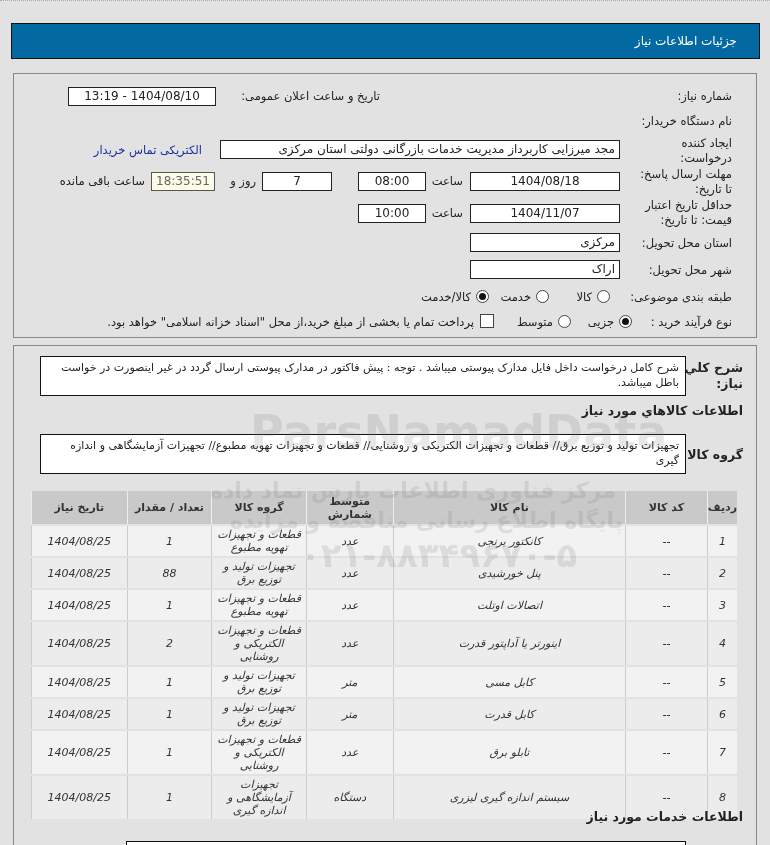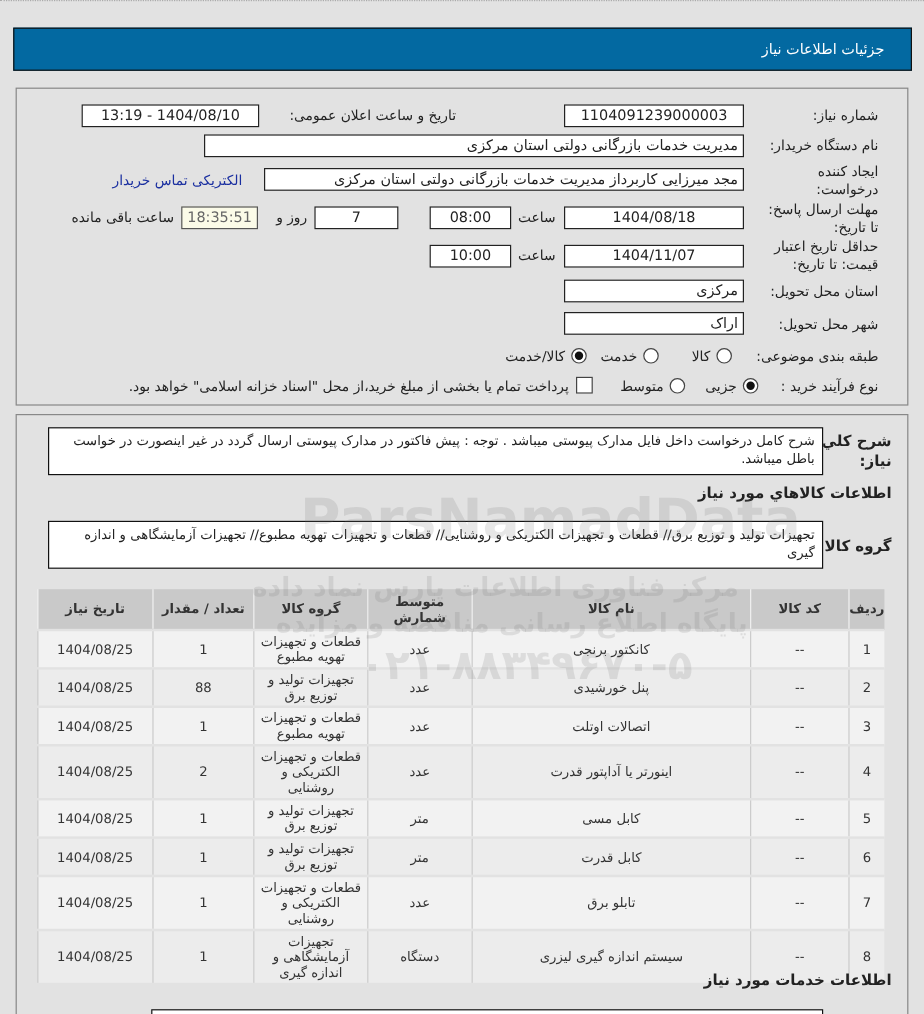--- a/index.html
+++ b/index.html
@@ -51,46 +51,44 @@
   table.items {
     position: absolute; left: 17px; top: 145px; width: 706px;
     border-collapse: collapse; font-size: 11px;
   }
   table.items th {
     background: #c9c9c9; font-weight: bold; height: 34px; color: #333;
     border-left: 1px solid #eee; font-size: 11px;
   }
   table.items td {
     background: #f2f2f2; border-top: 2px solid #e2e2e2; border-left: 1px solid #ccc;
-    text-align: center; padding: 2px 3px; line-height: 13px; color: #333;
+    text-align: center; padding: 2px 3px; line-height: 13px; color: #333; font-style: italic;
   }
   table.items tr:nth-child(even) td { background: #ececec; }
   .watermark {
     position: absolute; pointer-events: none; color: rgba(120,120,120,0.18);
     font-weight: bold; white-space: nowrap;
   }
 </style>
 </head>
 <body>
 
 <div class="topline"></div>
 
 <div class="header-bar">
   <span>جزئیات اطلاعات نیاز</span>
 </div>
 
 <div class="panel panel1">
 
   <span class="lbl" style="right:24px; top:15px;">شماره نیاز:</span>
-  <div class="box center" style="right:136px; top:13px; width:150px;">1104091239000003</div>
   <span class="lbl" style="right:376px; top:15px;">تاریخ و ساعت اعلان عمومی:</span>
   <div class="box center" style="right:540px; top:13px; width:148px;">1404/08/10 - 13:19</div>
 
   <span class="lbl" style="right:24px; top:40px;">نام دستگاه خریدار:</span>
-  <div class="box right" style="right:136px; top:38px; width:450px;">مدیریت خدمات بازرگانی دولتی استان مرکزی</div>
 
   <span class="lbl" style="right:24px; top:62px;">ایجاد کننده</span>
   <span class="lbl" style="right:24px; top:77px;">درخواست:</span>
   <div class="box right" style="right:136px; top:66px; width:400px;">مجد میرزایی کاربرداز مدیریت خدمات بازرگانی دولتی استان مرکزی</div>
   <span class="link" style="right:554px; top:69px;">الکتریکی تماس خریدار</span>
 
   <span class="lbl" style="right:24px; top:93px;">مهلت ارسال پاسخ:</span>
   <span class="lbl" style="right:24px; top:108px;">تا تاریخ:</span>
   <div class="box center" style="right:136px; top:98px; width:150px;">1404/08/18</div>
   <span class="lbl" style="right:293px; top:100px;">ساعت</span>

